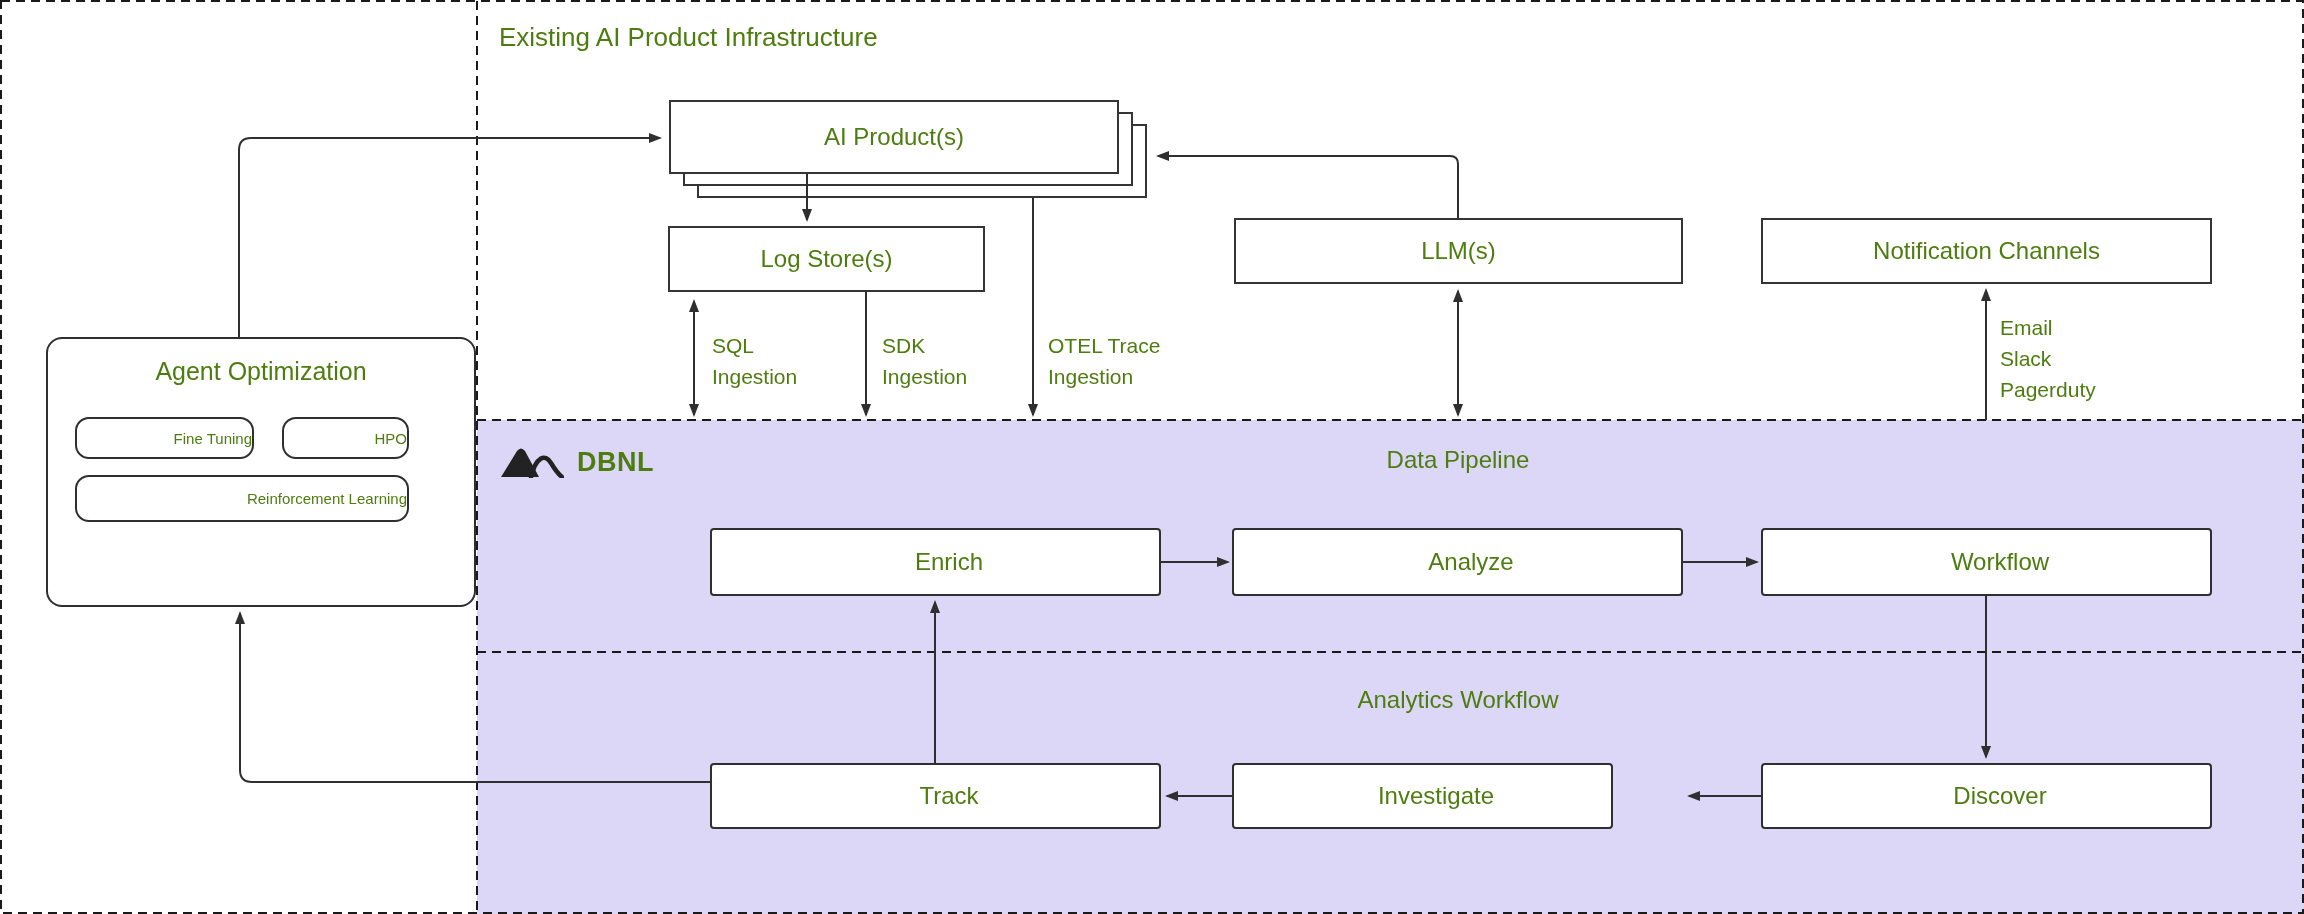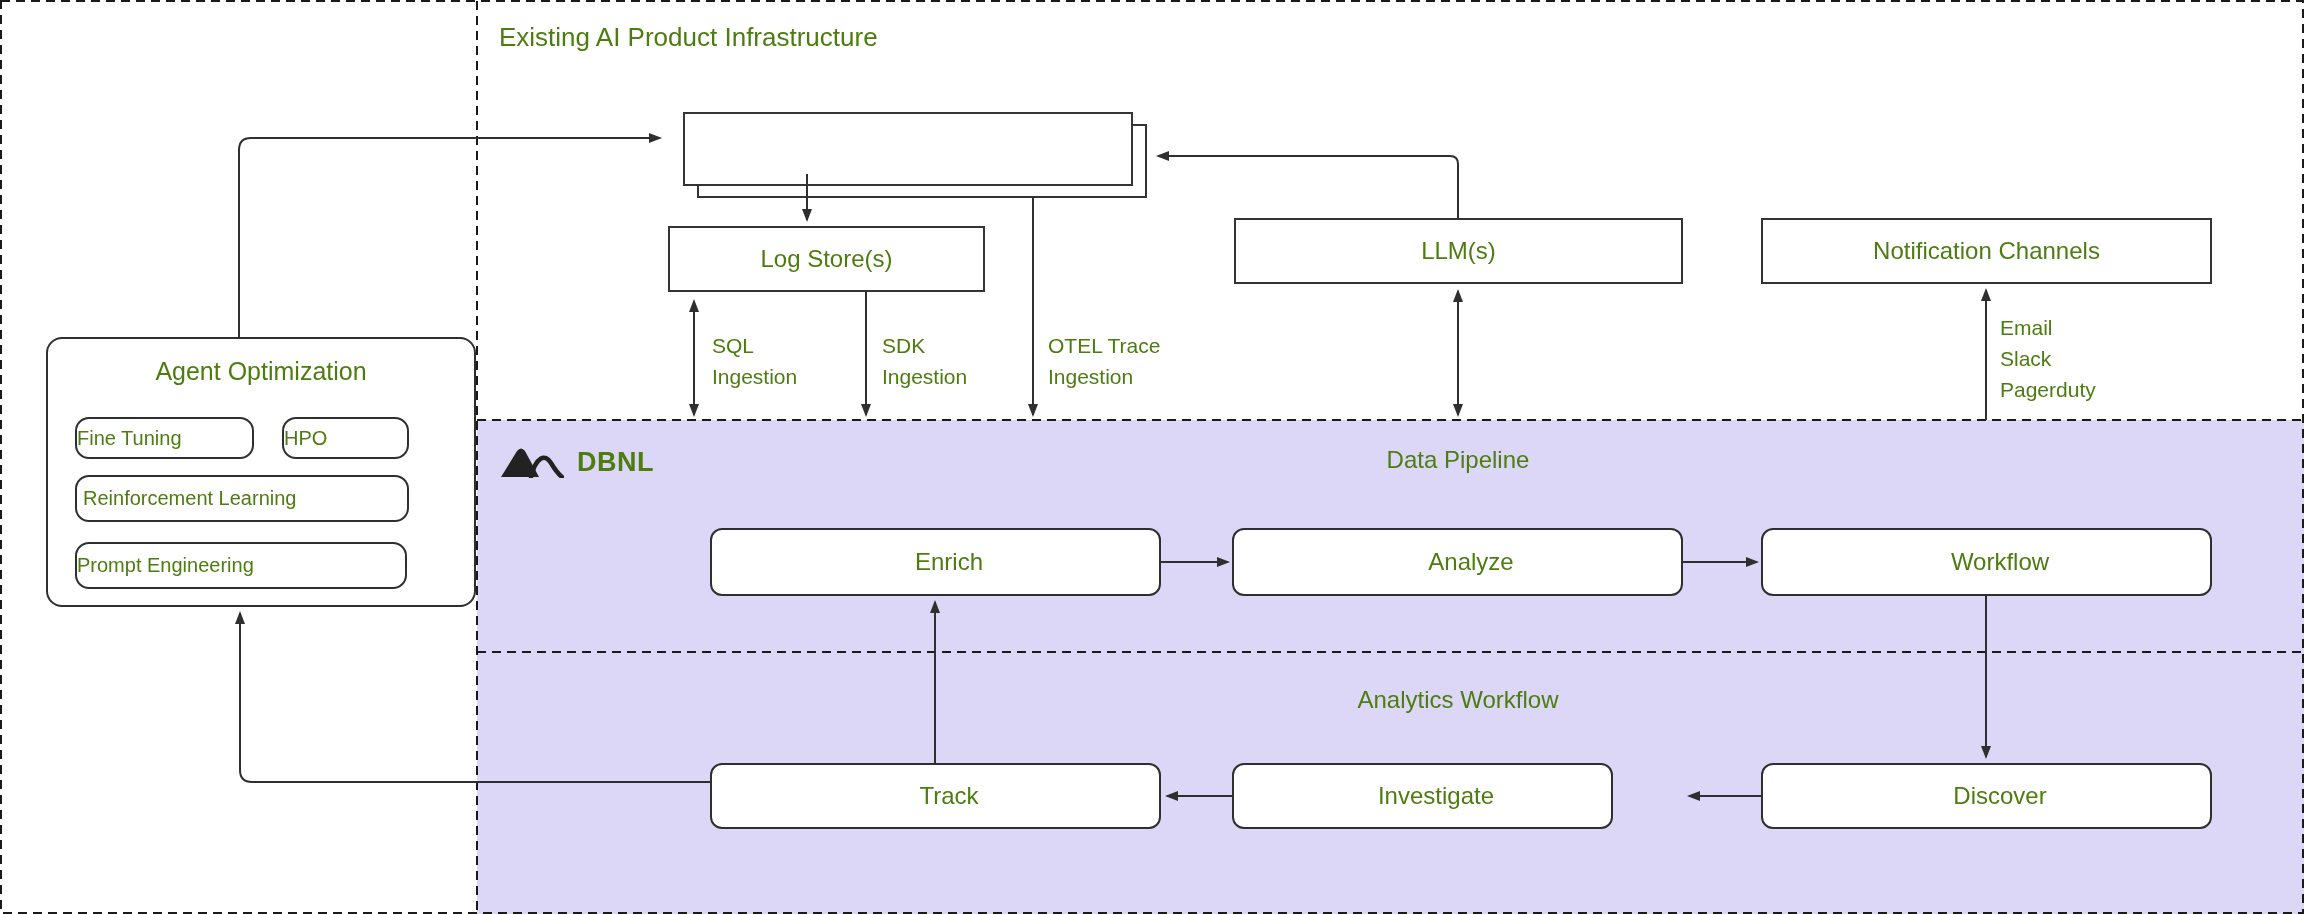--- a/index.html
+++ b/index.html
@@ -22,21 +22,21 @@
     background:#ffffff;
     border:2px solid #343434;
     box-sizing:border-box;
     display:flex;align-items:center;justify-content:center;
     font-size:24px;
   }
   
   .round-node{
     background:#ffffff;
     border:2px solid #2f2f2f;
-    border-radius:12px;
+    border-radius:4px;
     box-sizing:border-box;
     display:flex;align-items:center;justify-content:center;
     font-size:24px;
     padding-left:27px;
   }
   .diagram-title{
     font-size:26px;
     white-space:nowrap;
   }
   .section-title{
@@ -55,22 +55,22 @@
   .agent-title{
     position:absolute;left:0;top:18px;width:100%;
     text-align:center;font-size:25px;
   }
   .pill{
     position:absolute;
     background:#ffffff;
     border:2px solid #2f2f2f;
     border-radius:14px;
     box-sizing:border-box;
-    display:flex;align-items:center;justify-content:flex-start;
-    font-size:20px;white-space:nowrap;
+    display:flex;align-items:center;justify-content:flex-end;
+    font-size:15px;white-space:nowrap;
   }
   .brand{
     left:500px;top:438px;height:40px;
     display:flex;align-items:flex-end;gap:13px;
   }
   .brand-text{font-size:27px;font-weight:600;letter-spacing:0.5px;}
   svg.overlay{
     position:absolute;left:0;top:0;width:2304px;height:914px;
     pointer-events:none;
   }
@@ -81,20 +81,23 @@
 <body>
 
 <div id="stage">
 
   <div class="abs purple-region"></div>
 
   <div class="abs diagram-title" style="left:499px;top:22px;">Existing AI Product Infrastructure</div>
 
   <div class="abs rect-node" style="left:697px;top:124px;width:450px;height:74px;"></div>
   <div class="abs rect-node" style="left:683px;top:112px;width:450px;height:74px;"></div>
+  <div class="abs rect-node" style="left:669px;top:100px;width:450px;height:74px;">
+    <span>AI Product(s)</span>
+  </div>
 
   <div class="abs rect-node" style="left:668px;top:226px;width:317px;height:66px;">
     <span>Log Store(s)</span>
   </div>
 
   <div class="abs rect-node" style="left:1234px;top:218px;width:449px;height:66px;">
     <span>LLM(s)</span>
   </div>
 
   <div class="abs rect-node" style="left:1761px;top:218px;width:451px;height:66px;">
@@ -122,23 +125,20 @@
   <div class="abs agent-box">
     <div class="agent-title">Agent Optimization</div>
     <div class="pill" style="left:27px;top:78px;width:179px;height:42px;">
       <span>Fine Tuning</span>
     </div>
     <div class="pill" style="left:234px;top:78px;width:127px;height:42px;">
       <span>HPO</span>
     </div>
     <div class="pill" style="left:27px;top:136px;width:334px;height:47px;padding-left:6px;">
       <span>Reinforcement Learning</span>
-    </div>
-    <div class="pill" style="left:27px;top:203px;width:332px;height:47px;">
-      <span>Prompt Engineering</span>
     </div>
   </div>
 
   <div class="abs brand">
     <span style="display:inline-flex;">
       <svg width="64" height="34" viewBox="0 0 64 34">
         <path d="M1 33 L17 7 Q21 2 25 7 L39 33 Z" fill="#222222"></path>
         <path d="M31 33 C36 13 45 9 51 19 C54 24 57 29 62 33" fill="none" stroke="#222222" stroke-width="4.5" stroke-linecap="round"></path>
       </svg>
     </span>

